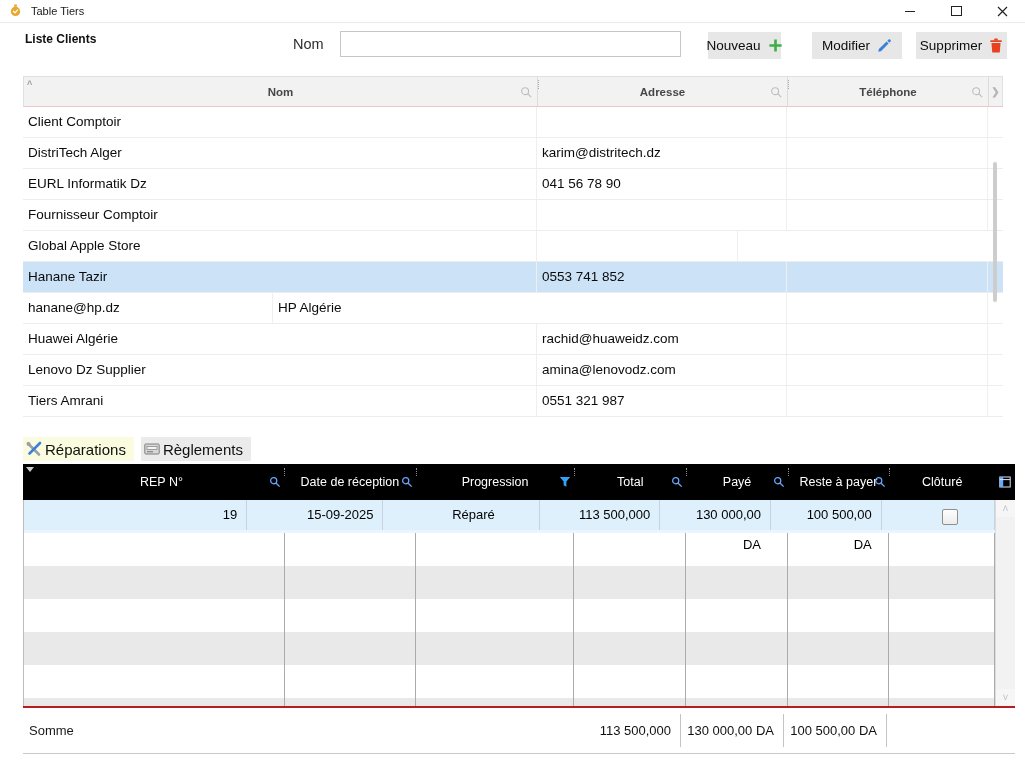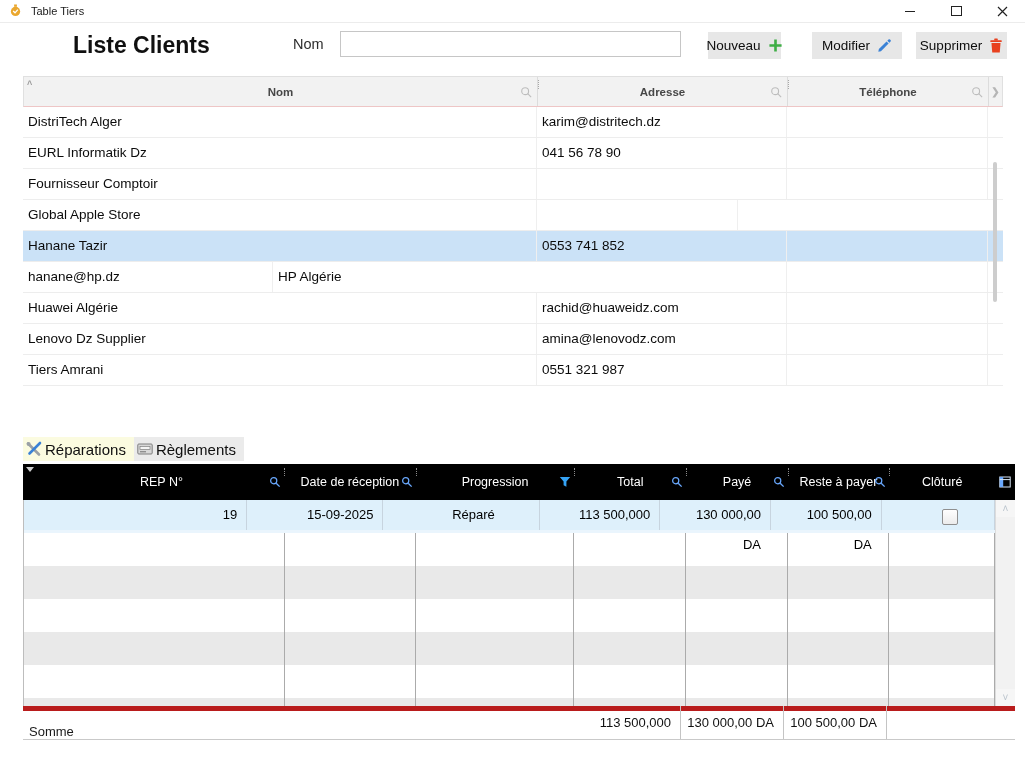--- a/index.html
+++ b/index.html
@@ -9,21 +9,21 @@
   }
   
   .titlebar{position:absolute;left:0;top:0;width:1025px;height:22px;background:#fff;border-bottom:1px solid #ececec;}
   .app-icon{position:absolute;left:9px;top:4px;width:13px;height:13px;}
   .title-text{position:absolute;left:31px;top:0;line-height:22px;font-size:11px;color:#1b1b1b;}
   .win-controls{position:absolute;right:0;top:0;height:22px;display:flex;}
   .win-btn{width:46px;height:22px;display:flex;align-items:center;justify-content:center;}
   .glyph-min{width:10px;height:0;border-top:1px solid #222;}
   .glyph-max{width:9px;height:8px;border:1px solid #222;}
   
-  .page-title{position:absolute;left:25px;top:32px;font-size:23px;font-weight:bold;color:#101010;margin-left:48px;}
+  .page-title{position:absolute;left:25px;top:32px;font-size:12px;font-weight:bold;color:#101010;}
   .search-label{position:absolute;left:293px;top:36px;font-size:14.5px;color:#2c2c2c;}
   .search-input{position:absolute;left:340px;top:31px;width:341px;height:26px;border:1px solid #c6c6c6;box-sizing:border-box;font-size:13px;padding:0 6px;outline:none;background:#fff;}
   .btn{position:absolute;top:32px;height:27px;background:#e7e7e7;display:flex;align-items:center;justify-content:center;gap:7px;font-size:13.5px;color:#0d0d0d;cursor:default;box-sizing:border-box;}
   .btn-new{left:708px;width:73px;}
   .btn-edit{left:812px;width:90px;}
   .btn-del{left:916px;width:91px;}
   .btn svg{flex:0 0 auto;}
   
   .clients-grid{position:absolute;left:23px;top:76px;width:980px;height:355px;box-sizing:border-box;}
   .cg-header{height:31px;background:#f2f2f2;border:1px solid #e0e0e0;border-bottom:1px solid #eec6c6;display:flex;box-sizing:border-box;}
@@ -33,41 +33,41 @@
   .sort-caret{position:absolute;left:3px;top:2px;font-size:9px;color:#9a9a9a;line-height:9px;}
   .c1{width:514px;} .c2{width:250px;} .c3{width:201px;} .c4{width:13px;border-right:none !important;}
   .c-row{height:31px;display:flex;background:#fff;border-bottom:1px solid #ededed;box-sizing:border-box;}
   .c-row.selected{background:var(--sel1);}
   .c-cell{padding-left:5px;line-height:30px;font-size:13.5px;color:#0b0b0b;border-right:1px solid #efefef;box-sizing:border-box;overflow:hidden;white-space:nowrap;}
   .c-row .c4{border-right:none;}
   .c-partial{height:13px;background:#fff;}
   .cg-scroll-thumb{position:absolute;right:6px;top:86px;width:4px;height:140px;background:#cdcdcd;border-radius:2px;}
   .chev-right{color:#b5b5b5;font-size:10px;}
   
-  .tabs{position:absolute;left:23px;top:437px;height:24px;display:flex;}
+  .tabs{position:absolute;left:23px;top:437px;height:24px;display:flex;gap:7px;}
   .tab{display:flex;align-items:center;gap:3px;padding:0 8px 0 3px;font-size:15px;color:#101010;}
   .tab.active{background:var(--tabyellow);}
   .tab.inactive{background:#ebebeb;}
   
   .repairs-grid{position:absolute;left:23px;top:464px;width:992px;}
   .rg-header{height:36px;background:var(--hdr2);display:flex;position:relative;}
   .rg-hcell{position:relative;display:flex;align-items:center;justify-content:center;font-size:12.5px;color:#fff;box-sizing:border-box;}
   .rg-hcell .magb{position:absolute;right:3px;top:12px;}
   .rh-handle{position:absolute;left:0;top:4px;height:8px;border-left:1px dotted #8b8b8b;}
   .r1{width:249px;margin-left:16px;} .r2{width:134px;} .r3{width:161px;} .r4{width:114px;} .r5{width:103px;} .r6{width:103px;} .r7{width:108px;}
   .rg-corner{width:20px;display:flex;align-items:center;justify-content:center;}
   .hdr-tri{position:absolute;left:3px;top:3px;width:0;height:0;border-left:4px solid transparent;border-right:4px solid transparent;border-top:5px solid #cfcfcf;}
   .rg-body{position:relative;width:972px;border-left:1px solid #bdbdbd;box-sizing:border-box;}
   .r-datarow{height:33px;display:flex;background:var(--sel2);border-bottom:3px solid #eaf5fd;box-sizing:border-box;gap:24px;}
   .r-dcell{line-height:30px;font-size:13px;color:#000;border-right:1px solid #c7d4df;box-sizing:border-box;}
   .num{text-align:right;padding-right:9px;}
   .ctr{text-align:center;}
   .r-empty{display:flex;}
   .r-empty .ec{border-right:1px solid #ababab;box-sizing:border-box;height:100%;}
-  .r-summary{height:34px;background:#fff;border-top:5px solid #b91c1c;border-bottom:1px solid #c9c9c9;display:flex;align-items:flex-end;box-sizing:border-box;width:992px;}
+  .r-summary{height:48px;background:#fff;border-top:2px solid #b91c1c;border-bottom:1px solid #c9c9c9;display:flex;align-items:center;box-sizing:border-box;width:992px;}
   .s-label{width:544px;padding-left:6px;font-size:13px;color:#1a1a1a;box-sizing:border-box;}
   .s-cell{font-size:13px;line-height:33px;box-sizing:border-box;}
   .s-b{border-right:1px solid #c4c4c4;}
   .rg-scrollbar{position:absolute;right:0;top:36px;width:20px;height:206px;background:#f2f2f2;border-left:1px solid #dcdcdc;box-sizing:border-box;}
   .sb-arrow{position:absolute;left:0;width:19px;height:17px;display:flex;align-items:center;justify-content:center;color:#b9c3cc;font-size:10px;background:#f6f6f6;}
   .sb-up{top:0;} .sb-down{bottom:0;}
   .checkbox{width:14px;height:14px;border:1px solid #8f8f8f;border-radius:2px;background:linear-gradient(#fefefe,#ececec);margin:9px auto 0 auto;}
 </style>
 </head>
 <body>
@@ -143,20 +143,26 @@
       <svg class="mag" width="12" height="12" viewBox="0 0 14 14">
           <circle cx="6" cy="6" r="4" fill="none" stroke="#bdbdbd" stroke-width="1.3"></circle>
           <path d="M9 9l4 4" stroke="#bdbdbd" stroke-width="1.3"></path>
         </svg>
     </div>
     <div class="cg-hcell c4">
         <span class="chev-right">❯</span>
       </div>
   </div>
   <div id="clients-rows">
+  <div class="c-row">
+    <div class="c-cell c1">Client Comptoir</div>
+    <div class="c-cell c2"></div>
+    <div class="c-cell c3"></div>
+    <div class="c-cell c4"></div>
+  </div>
 
   <div class="c-row">
     <div class="c-cell c1">DistriTech Alger</div>
     <div class="c-cell c2">karim@distritech.dz</div>
     <div class="c-cell c3"></div>
     <div class="c-cell c4"></div>
   </div>
 
   <div class="c-row">
     <div class="c-cell c1">EURL Informatik Dz</div>

